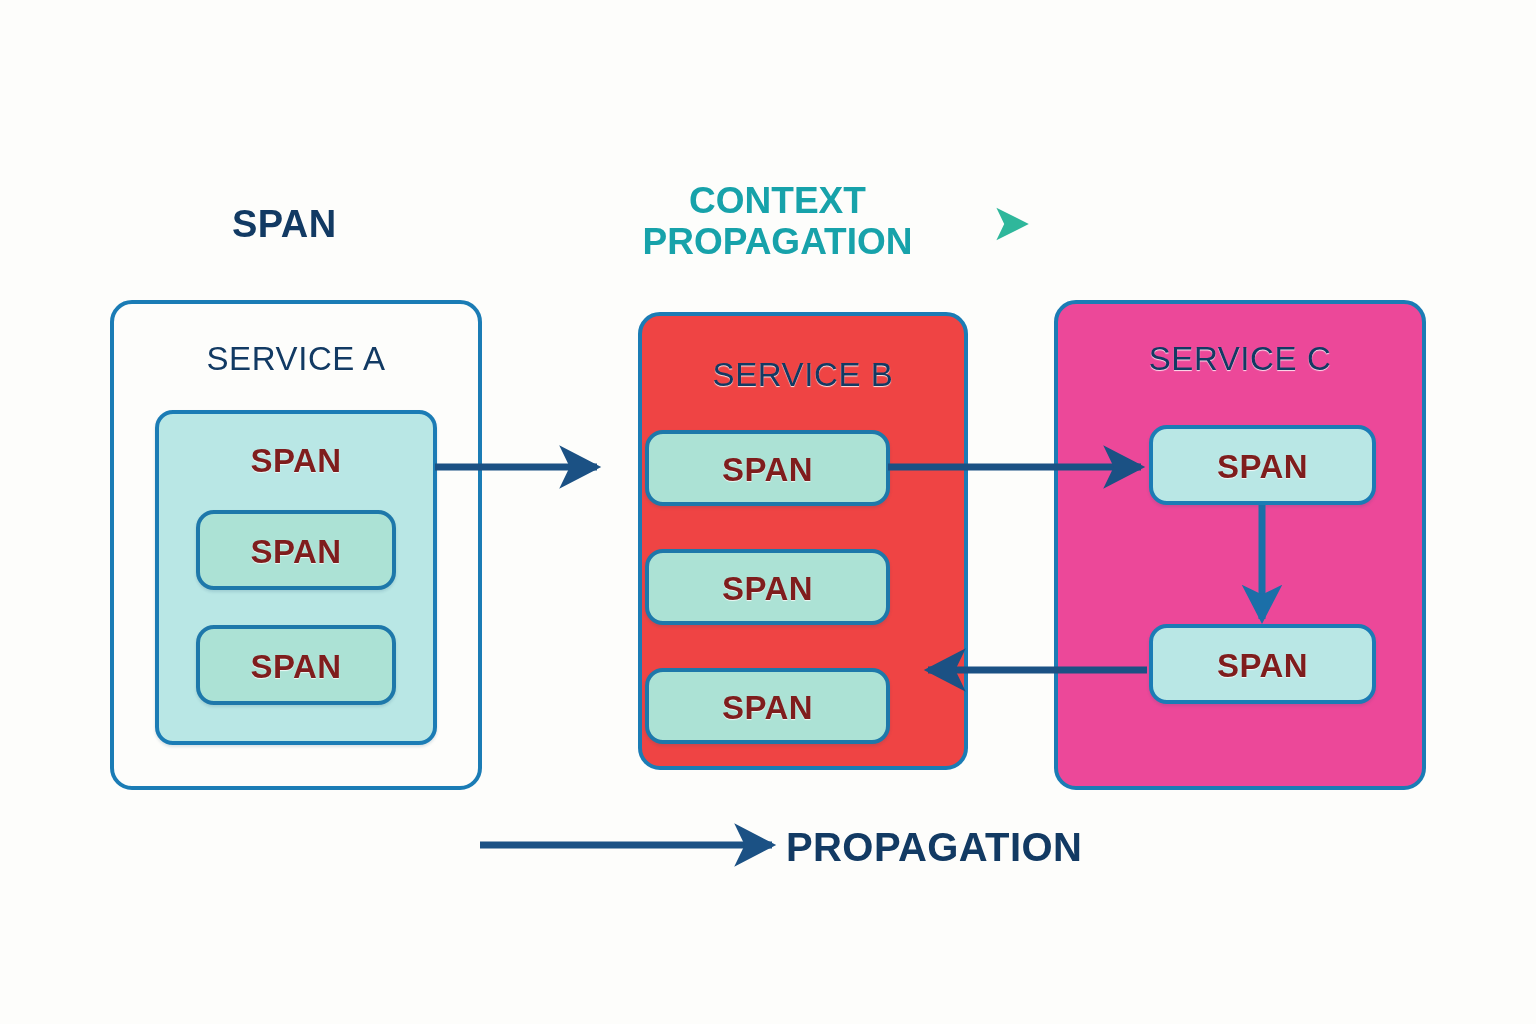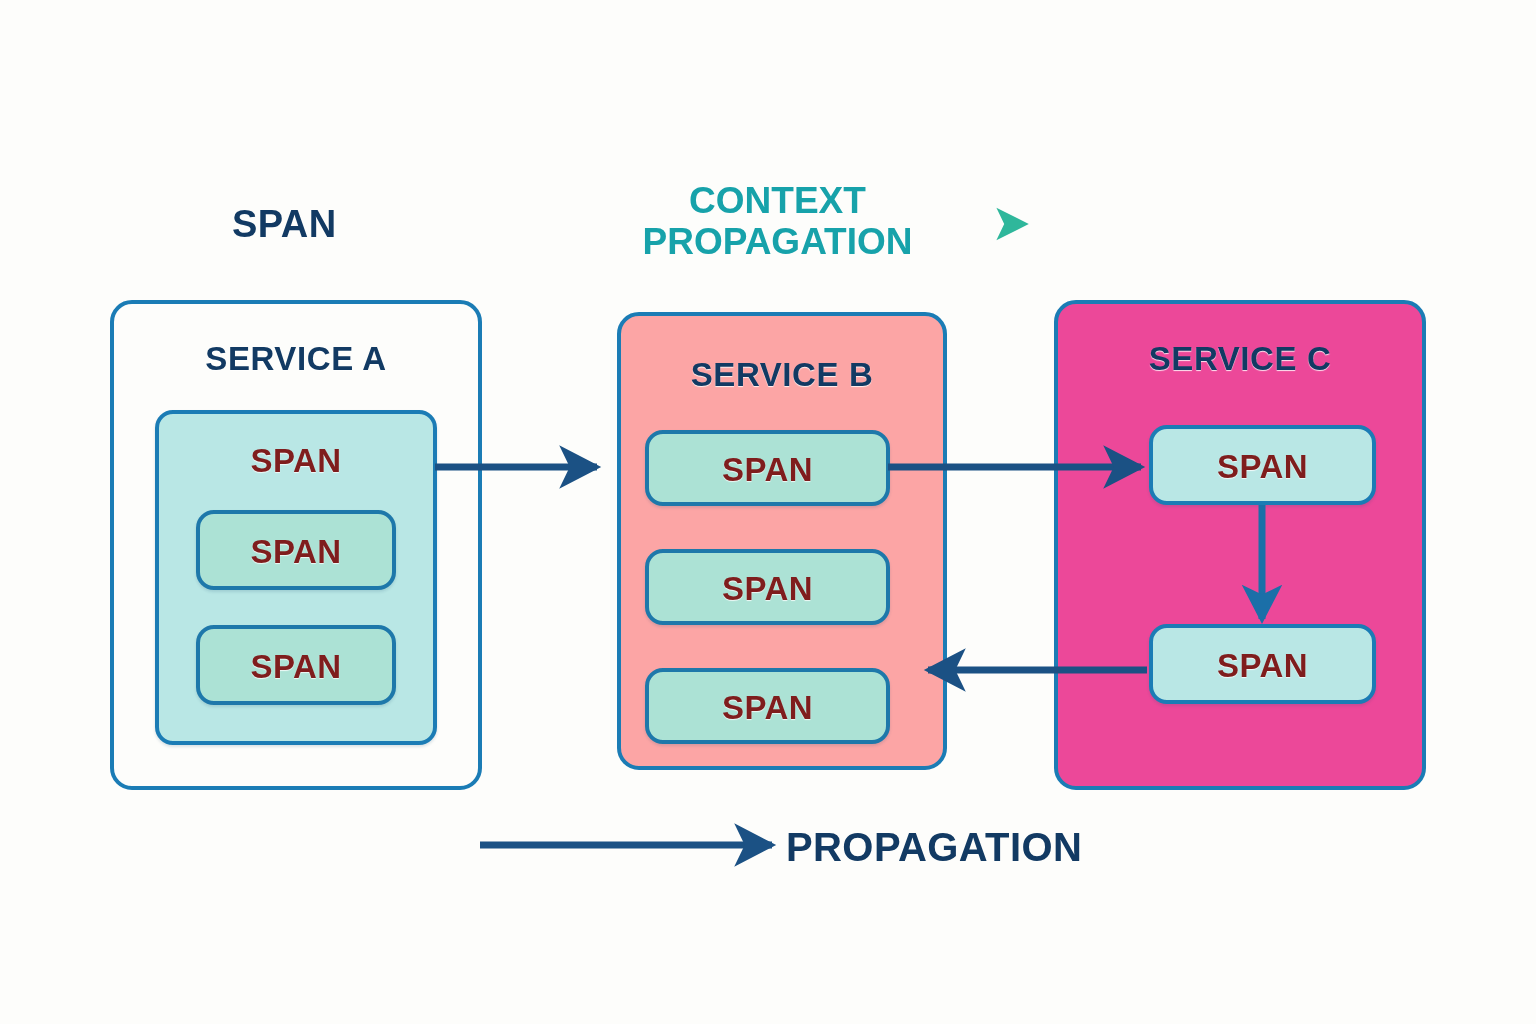--- a/index.html
+++ b/index.html
@@ -57,37 +57,37 @@
     box-sizing: border-box;
     border: 4px solid #1b7cb5;
     border-radius: 22px;
   }
   .service-title {
     position: absolute;
     left: 0;
     width: 100%;
     text-align: center;
     font-size: 33px;
-    font-weight: bold;
+    font-weight: normal;
     letter-spacing: 0.6px;
     color: #123a63;
     text-shadow: 0 1px 1px rgba(255,255,255,0.85);
   }
 
   #service-a {
     left: 110px; top: 300px;
     width: 372px; height: 490px;
     background: #fdfdfb;
   }
   #service-a .service-title { top: 36px; }
 
   #service-b {
-    left: 617px; top: 312px;
+    left: 638px; top: 312px;
     width: 330px; height: 458px;
-    background: #fca5a5;
+    background: #ef4444;
   }
   #service-b .service-title { top: 40px; }
 
   #service-c {
     left: 1054px; top: 300px;
     width: 372px; height: 490px;
     background: #ec4899;
   }
   #service-c .service-title { top: 36px; }
 

